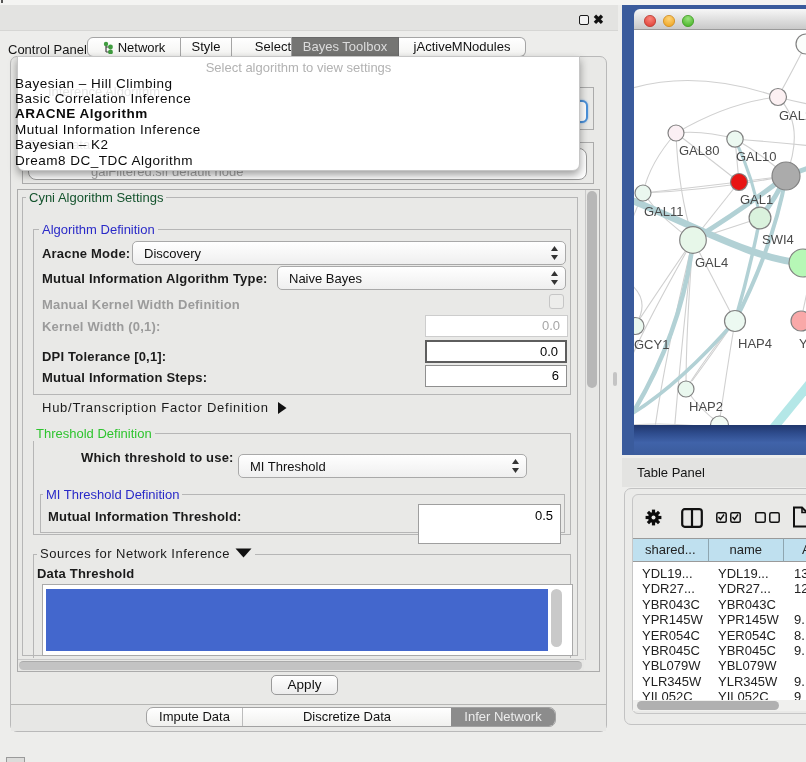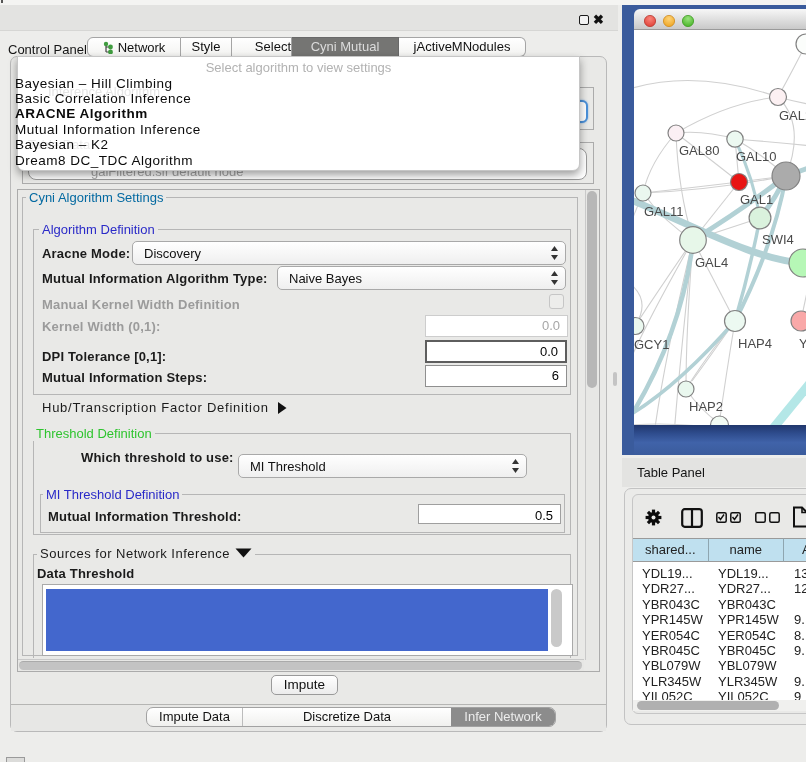--- a/index.html
+++ b/index.html
@@ -39,21 +39,21 @@
 
 <div class="abs" style="left:17px;top:189px;width:583px;height:483px;background:#e9e9e7;border:1px solid #ababab;"></div>
 
 <div class="abs" style="left:585px;top:190px;width:13px;height:470px;background:#e7e7e5;border-left:1px solid #c9c9c9;"></div>
 <div class="abs" style="left:586.5px;top:191px;width:10px;height:197px;background:#b7b7b7;border-radius:6px;"></div>
 
 <div class="abs" style="left:18px;top:659px;width:566px;height:12px;background:#e7e7e5;border-top:1px solid #c9c9c9;"></div>
 <div class="abs" style="left:19px;top:660.5px;width:563px;height:9px;background:#c3c3c3;border-radius:5px;border-top:1px solid #aaa;"></div>
 
 <div class="grp" style="left:22px;top:197px;width:556px;height:459px;"></div>
-<div class="grptitle" style="left:26px;top:190px;color:#0369a1;font-weight:normal;">Cyni Algorithm Settings</div>
+<div class="grptitle" style="left:26px;top:190px;color:#14532d;font-weight:normal;">Cyni Algorithm Settings</div>
 
 <div class="grp" style="left:33px;top:229px;width:538px;height:166px;"></div>
 <div class="grptitle" style="left:39px;top:222px;color:#2a2ac8;font-weight:normal;">Algorithm Definition</div>
 
 <div class="lbl abs" style="left:42px;top:246px;">Aracne Mode:</div>
 <div class="combo" style="left:132px;top:241px;width:434px;height:24px;">
   <div class="abs" style="left:11px;top:4px;">Discovery</div>
   <svg class="ar" viewBox="0 0 9 14">
       <path d="M4.5 0 L8 5 L1 5 Z" fill="#333"></path>
       <path d="M4.5 14 L8 9 L1 9 Z" fill="#333"></path>
@@ -94,34 +94,34 @@
   <div class="abs" style="left:11px;top:4px;">MI Threshold</div>
   <svg class="ar" viewBox="0 0 9 14">
       <path d="M4.5 0 L8 5 L1 5 Z" fill="#333"></path>
       <path d="M4.5 14 L8 9 L1 9 Z" fill="#333"></path>
     </svg>
 </div>
 
 <div class="grp" style="left:40px;top:494px;width:525px;height:39px;"></div>
 <div class="grptitle" style="left:43px;top:487px;color:#2a2ac8;font-weight:normal;">MI Threshold Definition</div>
 <div class="lbl abs" style="left:48px;top:509px;text-align:right;">Mutual Information Threshold:</div>
-<div class="tf" style="left:418px;top:504px;width:143px;height:20px;border:1px solid #9f9f9f;color:#000;line-height:21px;">0.5</div>
+<div class="tf" style="left:418px;top:504px;width:143px;height:40px;border:1px solid #9f9f9f;color:#000;line-height:21px;">0.5</div>
 
 <div class="grp" style="left:33px;top:554px;width:538px;height:104px;border-bottom:none;"></div>
 <div class="grptitle" style="left:37px;top:546px;color:#1b1b1b;font-weight:normal;letter-spacing:0.5px;">Sources for Network Inference <svg width="17" height="10" viewBox="0 0 17 10" style="margin-left:1px;">
       <path d="M0.5 0.5 L16.5 0.5 L8.5 9.5 Z" fill="#111"></path>
     </svg></div>
 <div class="lbl abs" style="left:37px;top:565.5px;">Data Threshold</div>
 
 <div class="abs" style="left:42px;top:584px;width:531px;height:72px;background:#fff;border:1px solid #a9a9a9;">
   <div class="abs" style="left:3px;top:4px;width:502px;height:62px;background:#4367cd;"></div>
   <div class="abs" style="left:508px;top:4px;width:11px;height:58px;background:#c9c9c9;border-radius:6px;"></div>
 </div>
 
-<div class="abs" style="left:271px;top:675px;width:67px;height:20px;background:linear-gradient(#ffffff,#ececec);border:1px solid #9a9a9a;border-radius:5px;text-align:center;font-size:13.5px;color:#111;line-height:18px;">Impute</div>
+<div class="abs" style="left:271px;top:675px;width:67px;height:20px;background:linear-gradient(#ffffff,#ececec);border:1px solid #9a9a9a;border-radius:5px;text-align:center;font-size:13.5px;color:#111;line-height:18px;">Apply</div>
 
 <div class="abs" style="left:11px;top:704px;width:595px;height:27px;background:#e7e7e5;border-top:1px solid #b5b5b3;"></div>
 
 <div class="abs" style="left:146px;top:707px;height:20px;display:flex;font-size:13px;background:linear-gradient(#ffffff,#f0f0ee);border:1px solid #a2a2a2;border-radius:7px;gap:44px;">
   <div style="width:96px;border-right:1px solid #bcbcbc;text-align:center;line-height:18px;color:#111;">Impute Data</div>
   <div style="width:120px;text-align:center;line-height:18px;color:#111;">Discretize Data</div>
   <div style="width:104px;background:#8c8c8c;border-radius:0 6px 6px 0;text-align:center;line-height:18px;color:#ececec;">Infer Network</div>
 </div>
 
 <div class="abs" style="left:613px;top:372px;width:4px;height:14px;background:#c4c4c4;border-radius:2px;"></div>
@@ -132,21 +132,21 @@
   <div style="width:94px;background:linear-gradient(#ffffff,#f3f3f1);border:1px solid #a5a5a5;border-radius:6px 0 0 6px;display:flex;align-items:center;justify-content:center;color:#111;">
     <svg width="11" height="13" viewBox="0 0 11 13" style="margin-right:4px;">
         <path d="M3 3 L3 11 M3 6 L7 6 M3 11 L7 11" stroke="#444" stroke-width="1.2" fill="none"></path>
         <circle cx="3" cy="3" r="2.2" fill="#3f9c3f"></circle>
         <circle cx="7.5" cy="6" r="2.4" fill="#3f9c3f"></circle>
         <circle cx="7.5" cy="11" r="2.4" fill="#3f9c3f"></circle>
       </svg>
     Network</div>
   <div style="width:51px;background:linear-gradient(#ffffff,#f3f3f1);border:1px solid #a5a5a5;border-left:none;text-align:center;line-height:18px;color:#111;">Style</div>
   <div style="width:60px;background:linear-gradient(#ffffff,#f3f3f1);border:1px solid #a5a5a5;border-left:none;text-align:right;line-height:18px;color:#111;">Select</div>
-  <div style="width:107px;background:#757573;border:1px solid #696969;border-left:none;text-align:center;line-height:18px;color:#dcdcdc;">Cyni Mutual</div>
+  <div style="width:107px;background:#757573;border:1px solid #696969;border-left:none;text-align:center;line-height:18px;color:#dcdcdc;">Bayes Toolbox</div>
   <div style="width:127px;background:linear-gradient(#ffffff,#f3f3f1);border:1px solid #a5a5a5;border-left:none;border-radius:0 6px 6px 0;text-align:center;line-height:18px;color:#111;">jActiveMNodules</div>
 </div>
 
 <div class="abs" style="left:17px;top:56px;width:563px;height:115px;background:#fff;border:1px solid #c6c6c6;border-radius:0 0 7px 7px;box-shadow:0 4px 9px rgba(0,0,0,0.38);z-index:40;">
   <div class="abs" style="left:0;top:3px;width:100%;text-align:center;font-size:13px;color:#b2b2b2;">Select algorithm to view settings</div>
   <div class="abs" style="left:30px;top:27px;font-size:13px;color:#e4e4e4;white-space:nowrap;">Inference Algorithm</div>
   <div class="abs" style="left:10px;top:80px;font-size:13px;color:#ebebeb;white-space:nowrap;">Table Data</div>
   <div class="abs" style="left:-3px;top:18.5px;font-size:13.5px;letter-spacing:0.5px;color:#0a0a0a;line-height:15.4px;white-space:nowrap;">Bayesian – Hill Climbing<br>Basic Correlation Inference<br><b>ARACNE Algorithm</b><br>Mutual Information Inference<br>Bayesian – K2<br>Dream8 DC_TDC Algorithm</div>
 </div>
 

